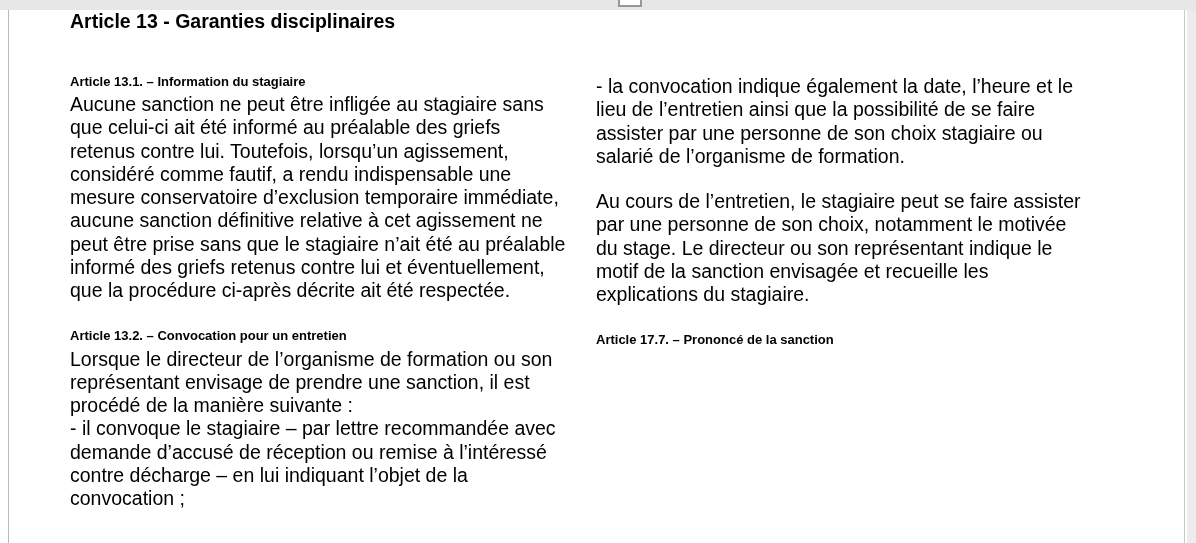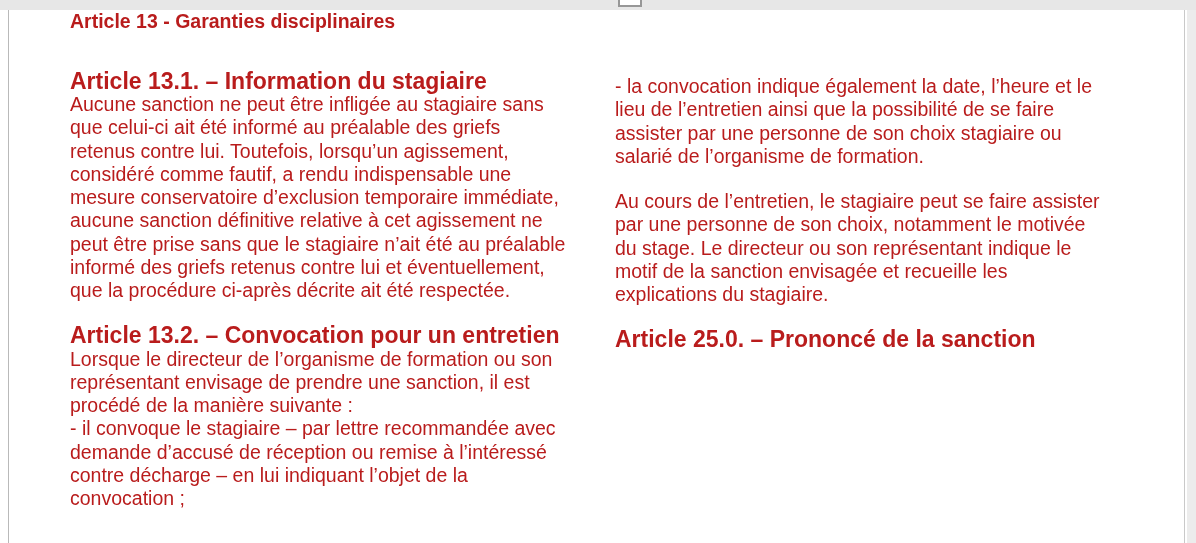--- a/index.html
+++ b/index.html
@@ -7,21 +7,21 @@
     padding: 0;
     background: #ffffff;
   }
   .screen {
     position: relative;
     width: 1196px;
     height: 543px;
     background: #ffffff;
     overflow: hidden;
     font-family: "Liberation Sans", "DejaVu Sans", sans-serif;
-    color: #b91c1c;
+    color: #000000;
   }
   .top-strip {
     position: absolute;
     left: 0; top: 0;
     width: 100%; height: 10px;
     background: #e7e7e7;
   }
   .page {
     position: absolute;
     left: 8px; top: 10px; bottom: 0;
@@ -46,26 +46,26 @@
     box-sizing: border-box;
     z-index: 3;
   }
   .col {
     position: absolute;
     font-size: 19.5px;
     line-height: 23.25px;
     z-index: 2;
   }
   .col-left  { left: 70px;  top: 10px; width: 548px; }
-  .col-right { left: 615px; top: 75px; width: 540px; }
+  .col-right { left: 596px; top: 75px; width: 540px; }
   .doc-title { font-weight: bold; margin: 0; font-size: 19.5px; }
   .block-heading {
     font-weight: bold;
     margin: 0;
-    font-size: 23px;
+    font-size: 13px;
   }
   .block-body {
     margin: 0;
     white-space: pre-line;
   }
   .mt-after-title { margin-top: 36.5px; }
   .mt-block       { margin-top: 22px; }
 </style>
 </head>
 <body>
@@ -113,17 +113,17 @@
 
     <section class="mt-block">
       <p class="block-body">Au cours de l’entretien, le stagiaire peut se faire assister
 par une personne de son choix, notamment le motivée
 du stage. Le directeur ou son représentant indique le
 motif de la sanction envisagée et recueille les
 explications du stagiaire.</p>
     </section>
 
     <section class="mt-block">
-      <h2 class="block-heading">Article 25.0. – Prononcé de la sanction</h2>
+      <h2 class="block-heading">Article 17.7. – Prononcé de la sanction</h2>
     </section>
   </div>
 
 </div>
 
 </body></html>

